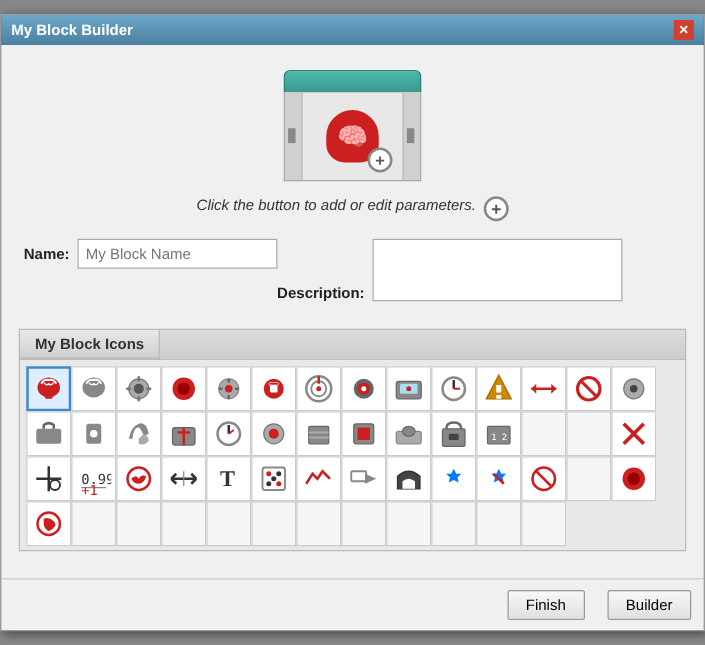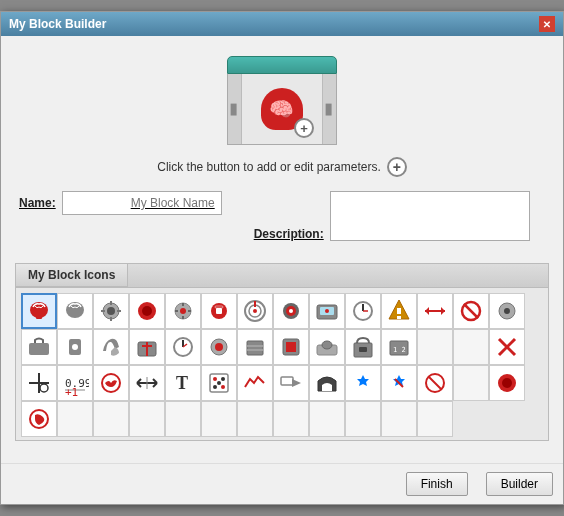--- a/index.html
+++ b/index.html
@@ -42,25 +42,25 @@
 
     .block-preview {
       display: flex;
       justify-content: center;
       align-items: center;
       padding: 10px 0 6px 0;
     }
 
     .instructions {
       text-align: center;
+      font-style: italic;
       color: #333;
       font-size: 12px;
       padding: 6px 0 10px 0;
       display: flex;
-      align-items: center;
       justify-content: center;
       gap: 6px;
     }
 
     .instructions-add-btn {
       width: 20px;
       height: 20px;
       background: white;
       border: 2px solid #888;
       border-radius: 50%;
@@ -69,23 +69,22 @@
       justify-content: center;
       font-size: 14px;
       color: #555;
       font-weight: bold;
       cursor: pointer;
     }
 
     .form-row {
       display: flex;
       align-items: flex-start;
-      gap: 32px;
+      gap: 0;
       padding: 4px 8px 10px 8px;
-      text-decoration: underline;
     }
 
     .form-group {
       display: flex;
       align-items: center;
       gap: 6px;
     }
 
     .form-label {
       font-size: 12px;
@@ -94,21 +93,20 @@
     }
 
     .name-input {
       width: 160px;
       height: 24px;
       border: 1px solid #aaa;
       padding: 2px 6px;
       font-size: 12px;
       color: #999;
       background: white;
-      text-align: right;
     }
 
     .desc-textarea {
       width: 200px;
       height: 50px;
       border: 1px solid #aaa;
       padding: 2px 4px;
       font-size: 12px;
       resize: none;
     }

